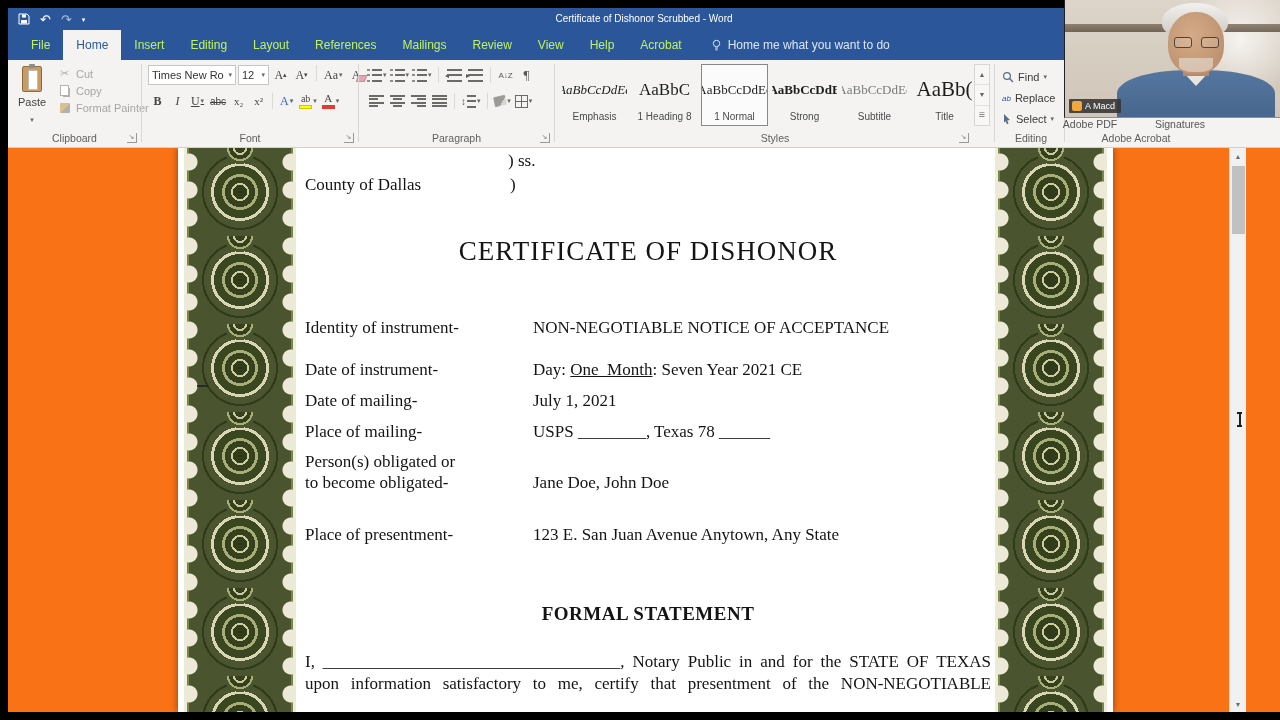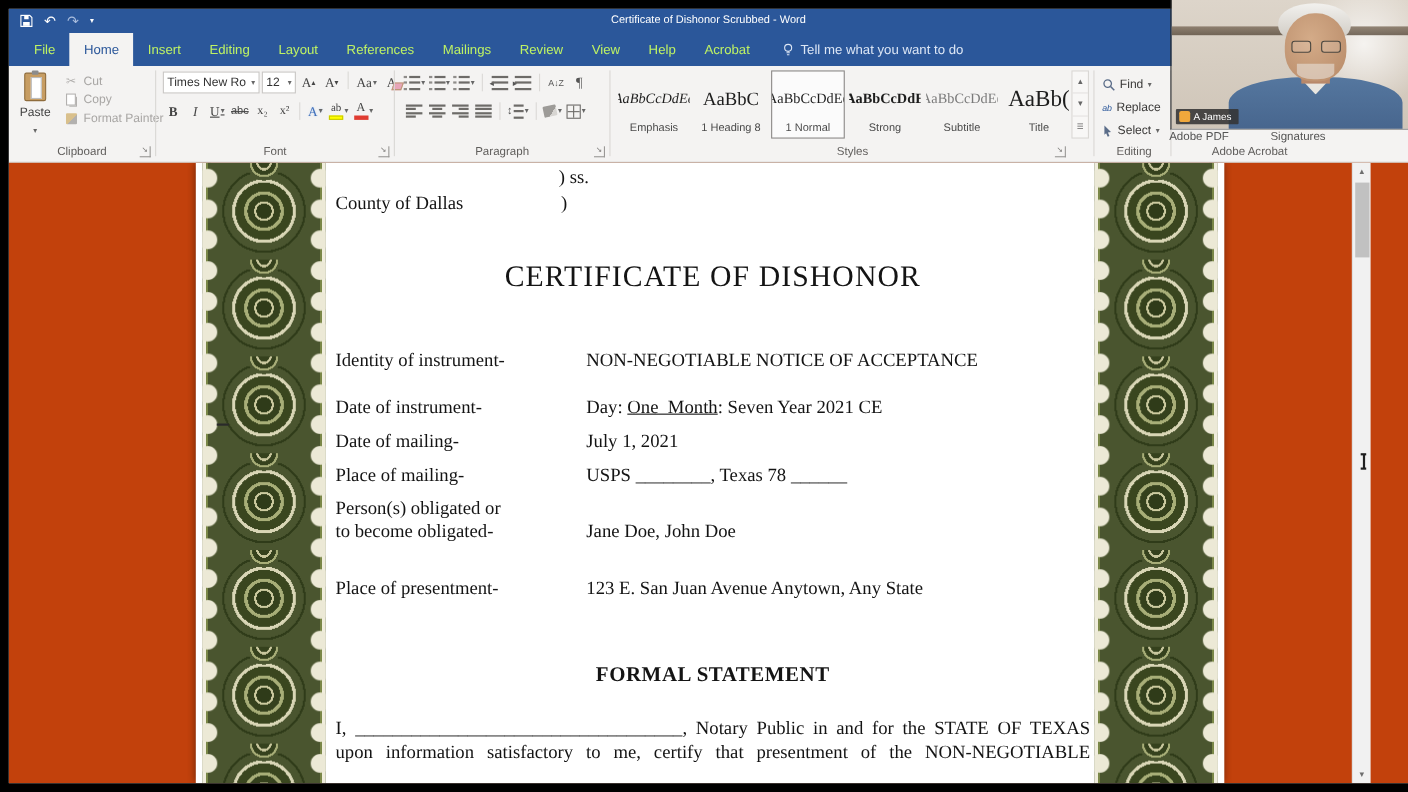--- a/index.html
+++ b/index.html
@@ -98,21 +98,21 @@
 
   
   .edcol{position:absolute;left:6px;top:8px;display:flex;flex-direction:column;gap:3px}
   .edrow{display:flex;align-items:center;gap:4px;height:18px;font-size:11px;color:#3b3a39;white-space:nowrap}
   .rep-ic{font-size:8px;color:#2b579a;font-style:italic}
 
   
   .acr-sub{position:absolute;top:58px;font-size:10.5px;color:#555;text-align:center;width:84px;white-space:nowrap}
 
   
-  .docarea{position:absolute;top:140px;left:0;width:100%;height:564px;background:#c2410c;overflow:hidden}
+  .docarea{position:absolute;top:140px;left:0;width:100%;height:564px;background:#f97316;overflow:hidden}
   .page{position:absolute;left:170px;top:0;width:935px;height:100%;background:#fff;box-shadow:0 0 7px rgba(0,0,0,.45)}
   .cert-border{position:absolute;top:0;height:100%;width:112px;background-color:#4a552f;
     background-image:
       radial-gradient(circle at 56px 0px,#35411d 0 5px,#c9c79e 5px 7px,#35411d 7px 11px,#a8ae78 11px 13px,#4a552f 13px 16px,transparent 16px),
       radial-gradient(circle at 56px 44px,#2f3b19 0 7px,#cdcba0 7px 9px,#35411d 9px 15px,#a8ae78 15px 18px,#3a461f 18px 26px,#d9d6b6 26px 29px,#4a552f 29px 36px,#2f3b19 36px 38px,transparent 38px),
       radial-gradient(circle at 5px 14px,#ece9d6 0 8px,transparent 9px),
       radial-gradient(circle at 107px 14px,#ece9d6 0 8px,transparent 9px),
       linear-gradient(90deg,#f0eddd 0 3px,#7a8748 3px 5px,#4a552f 5px 8px,transparent 8px 104px,#4a552f 104px 107px,#7a8748 107px 109px,#f0eddd 109px 112px);
     background-size:112px 88px,112px 88px,112px 28px,112px 28px,100% 100%;
     background-repeat:repeat-y,repeat-y,repeat-y,repeat-y,no-repeat}
@@ -189,21 +189,21 @@
     <span class="tab">Review</span>
     <span class="tab">View</span>
     <span class="tab">Help</span>
     <span class="tab">Acrobat</span>
     <span class="tellme">
       <svg width="11" height="12" viewBox="0 0 11 12">
           <circle cx="5.5" cy="4.5" r="3.2" fill="none" stroke="#dce6f5" stroke-width="1"></circle>
           <line x1="4" y1="9" x2="7" y2="9" stroke="#dce6f5"></line>
           <line x1="4.4" y1="10.8" x2="6.6" y2="10.8" stroke="#dce6f5"></line>
         </svg>
-      <span>Tell me what you want to do</span>
+      <span>Home me what you want to do</span>
     </span>
   </div>
 
   <div class="ribbon">
 
     <div class="group" style="left:0;width:133px">
       <div class="paste-btn">
         <span class="pi-board"></span>
         <span class="paste-label">Paste</span>
         <span class="paste-caret"></span>
@@ -512,15 +512,15 @@
   <div class="wc-neck"></div>
   <div class="wc-hair"></div>
   <div class="wc-head"></div>
   <div class="wc-glasses">
       <span class="l"></span>
       <span class="r"></span>
     </div>
   <div class="wc-beard"></div>
   <div class="wc-nametag">
     <span class="wc-nameicon"></span>
-    <span>A James</span>
+    <span>A Macd</span>
   </div>
 </div>
 
 </body></html>

